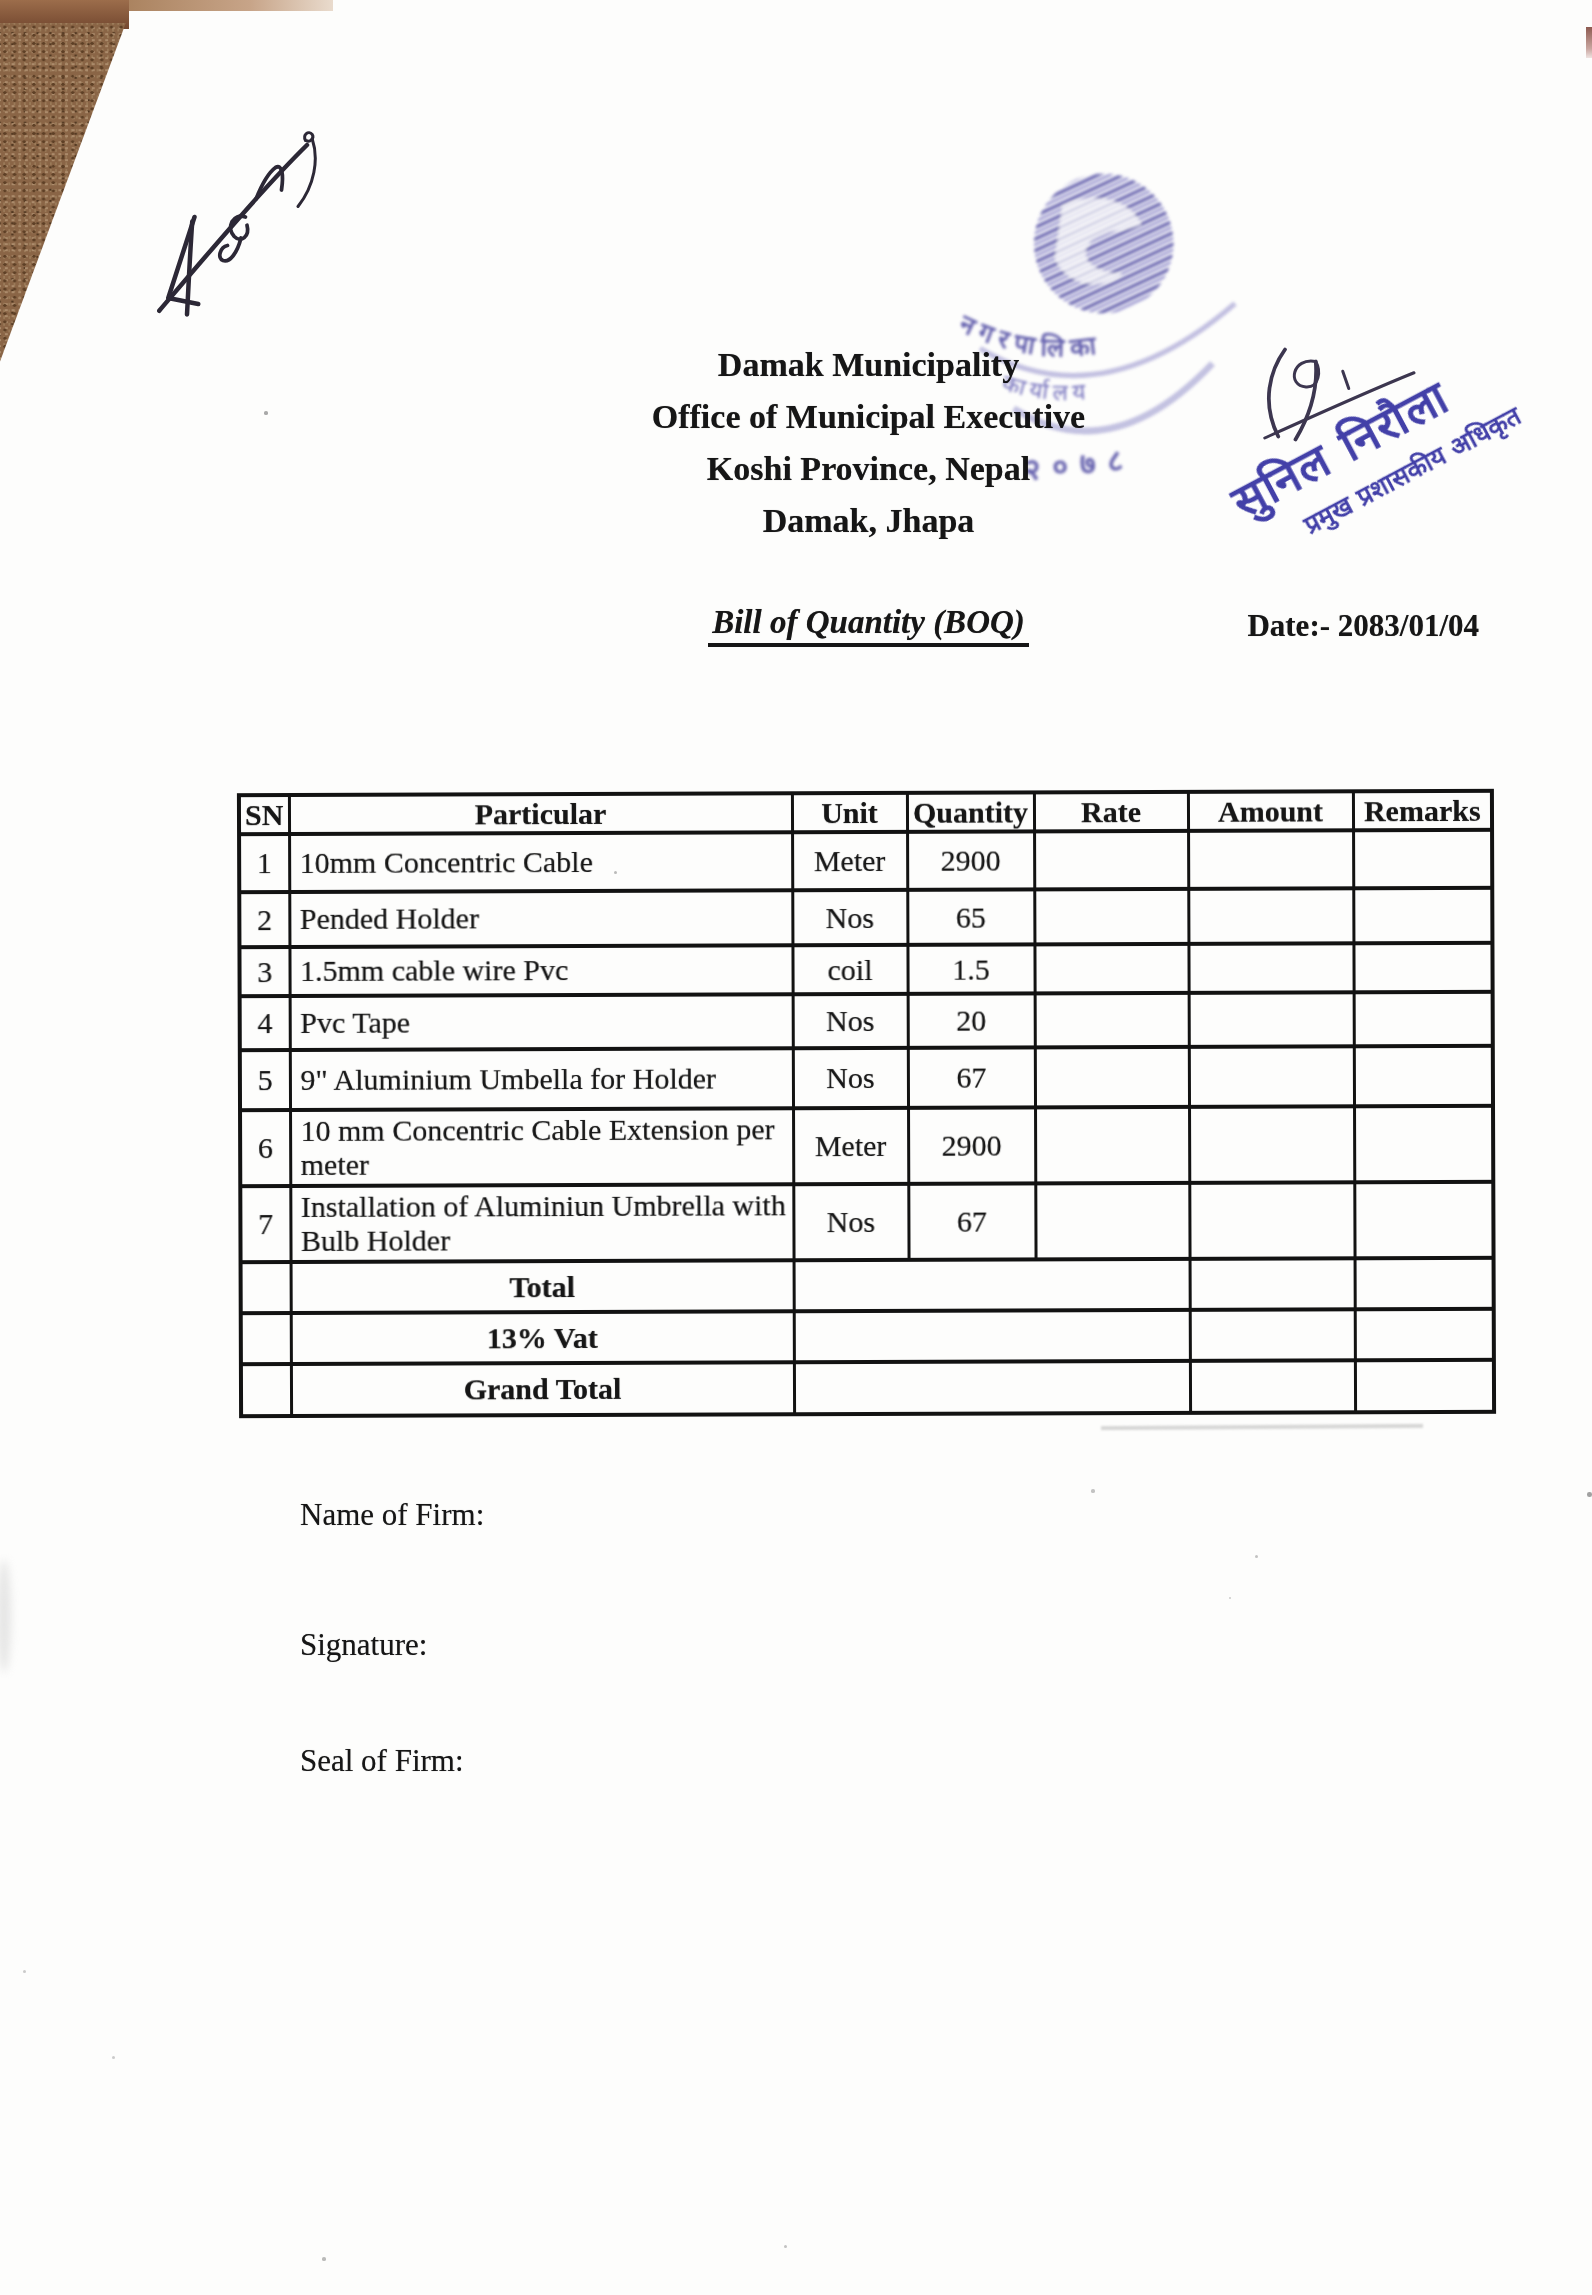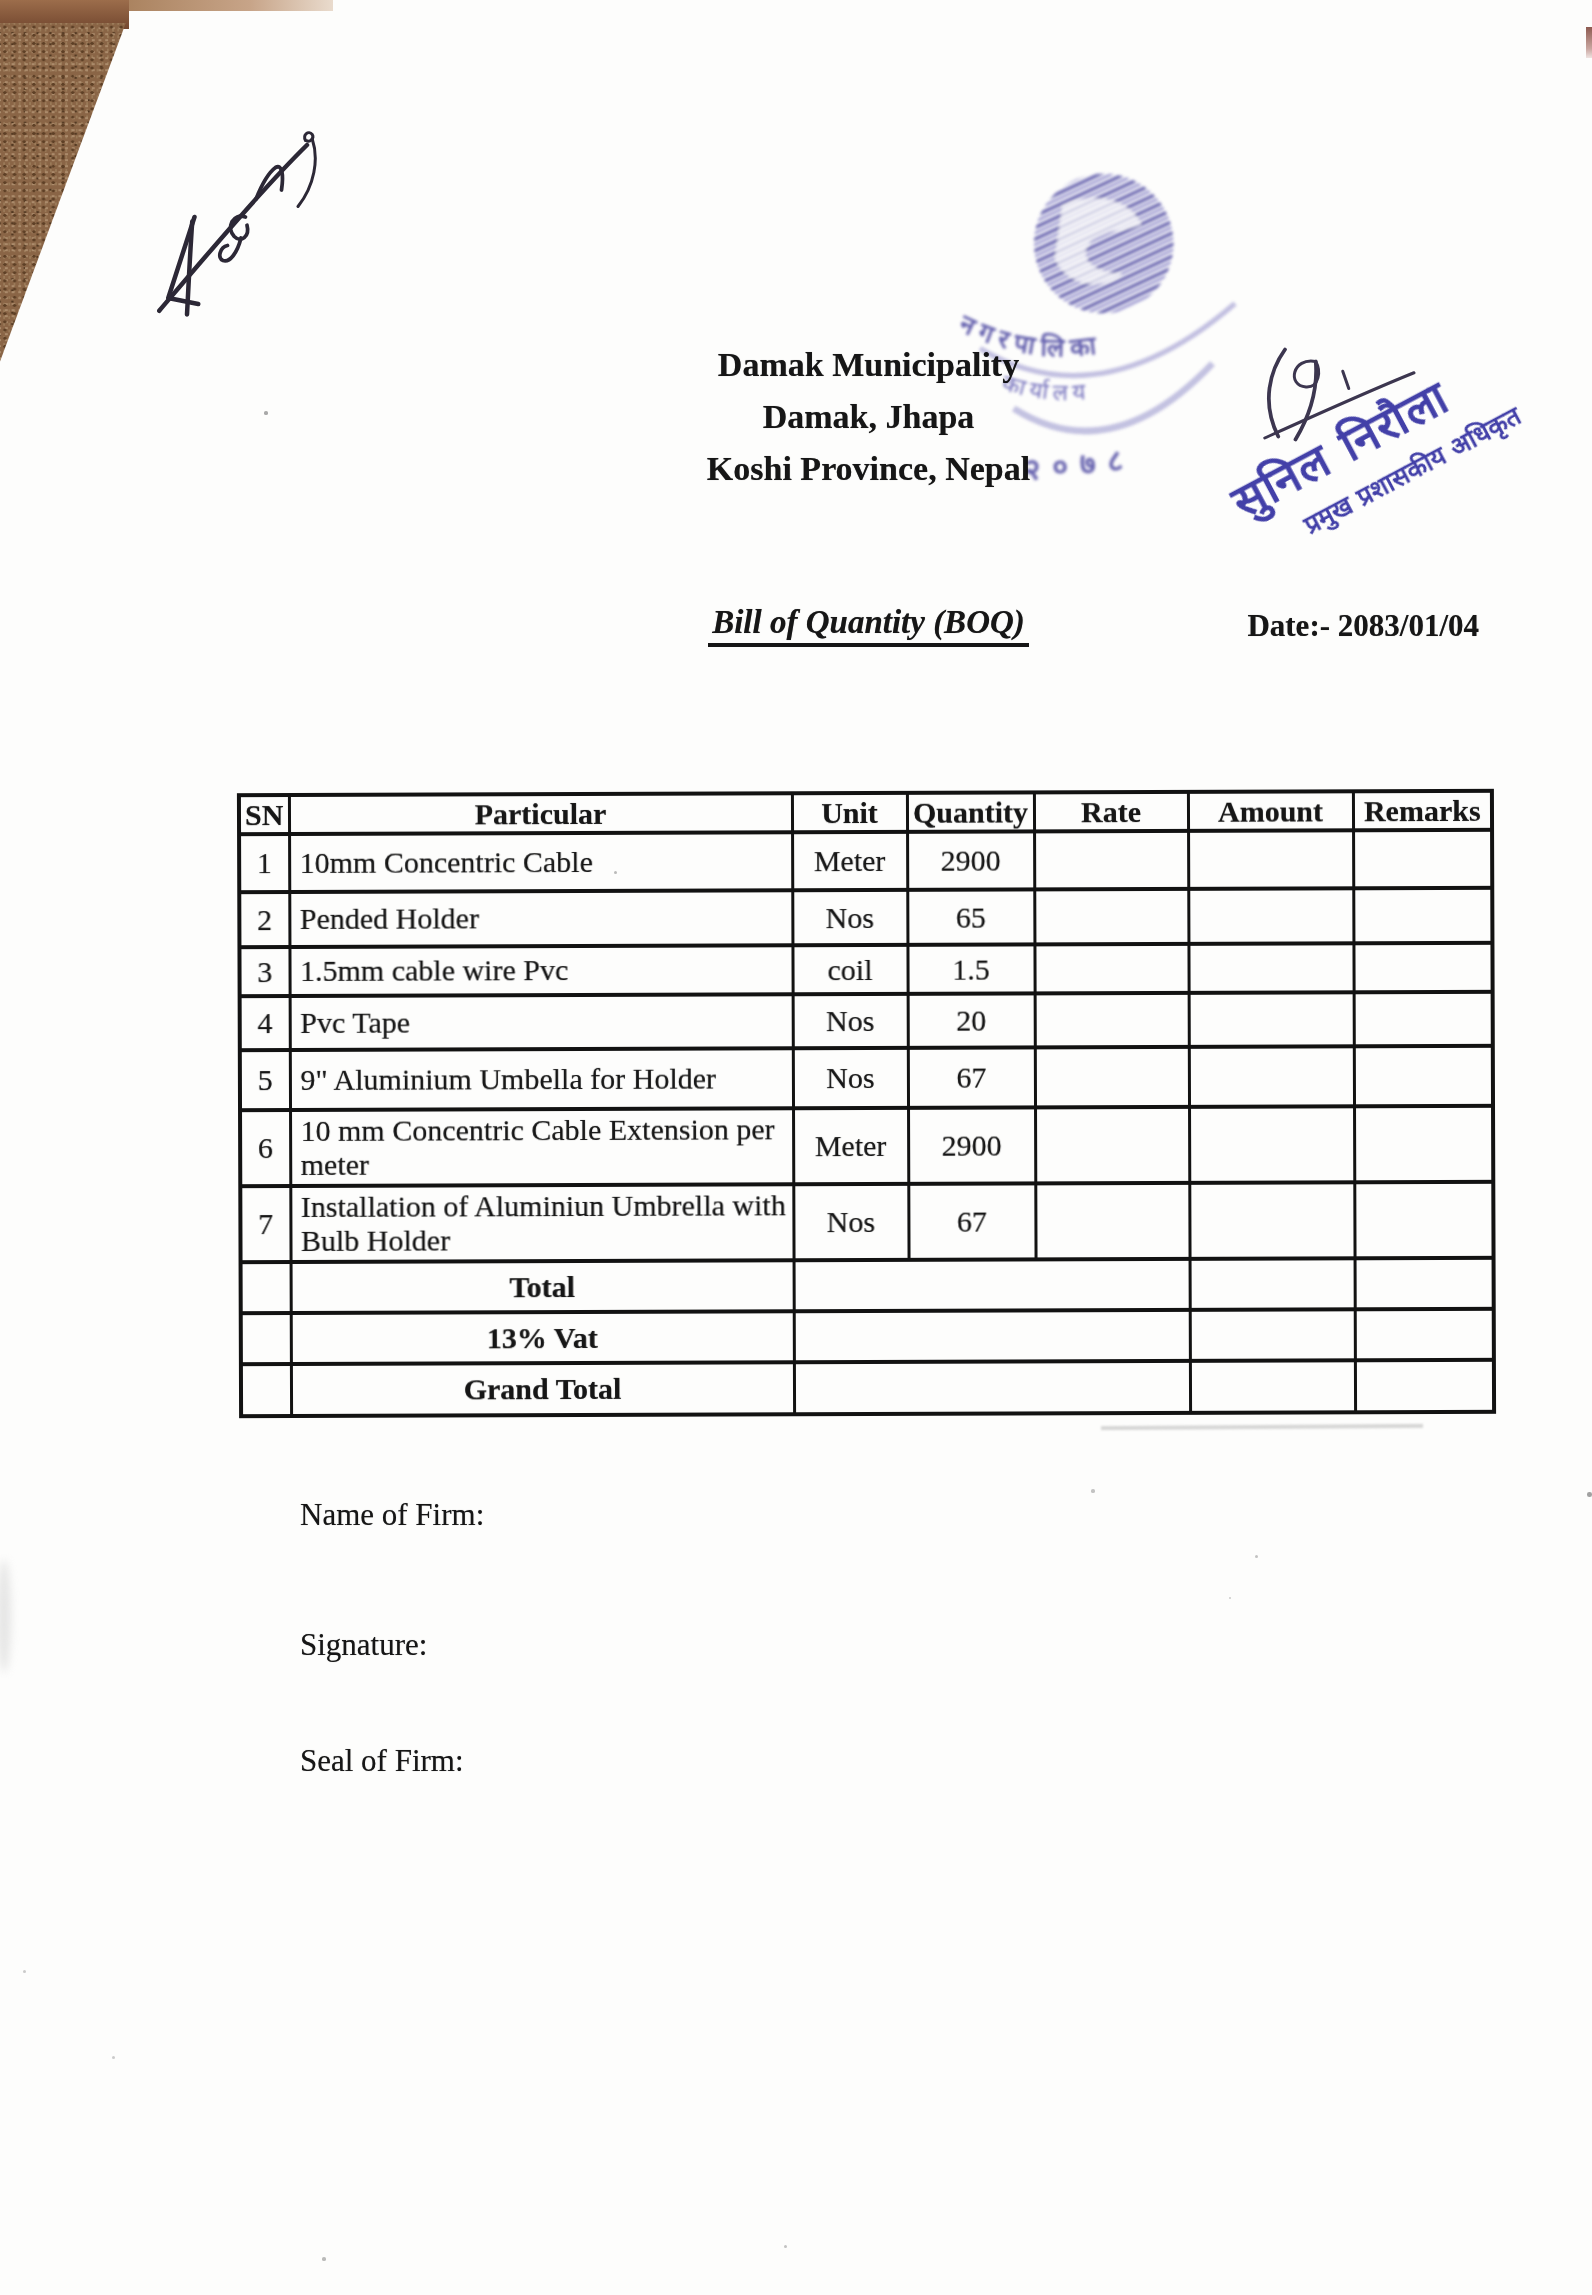--- a/index.html
+++ b/index.html
@@ -135,22 +135,23 @@
       <path d="M 158 132 C 141 126, 132 146, 143 158 C 152 167, 164 158, 160 143" stroke-width="5"></path>
       <path d="M 152 160 C 147 180, 137 193, 128 190 C 120 187, 124 172, 134 170" stroke-width="5"></path>
       <path d="M 172 108 C 180 88, 190 72, 198 66 C 207 61, 209 76, 206 96" stroke-width="5"></path>
       <path d="M 238 30 C 234 22, 242 16, 247 22 C 250 27, 244 33, 239 30" stroke-width="4"></path>
       <path d="M 247 28 C 256 55, 250 90, 228 118" stroke-width="4"></path>
     </g>
   </svg>
 
   <div class="org-header ink">
     <div>Damak Municipality</div>
+    <div>Office of Municipal Executive</div>
+    <div>Koshi Province, Nepal</div>
     <div>Damak, Jhapa</div>
-    <div>Koshi Province, Nepal</div>
   </div>
 
   <svg class="round-stamp" width="300" height="330" viewBox="0 0 400 440">
     <defs>
       <pattern id="streak" width="14" height="14" patternUnits="userSpaceOnUse" patternTransform="rotate(65)">
         <line x1="2" y1="0" x2="2" y2="14" stroke="#4d48a4" stroke-width="5"></line>
         <line x1="9" y1="0" x2="9" y2="14" stroke="#7b76c4" stroke-width="3"></line>
       </pattern>
       <filter id="stampBlur" x="-20%" y="-20%" width="140%" height="140%">
         <feGaussianBlur stdDeviation="2.4"></feGaussianBlur>

